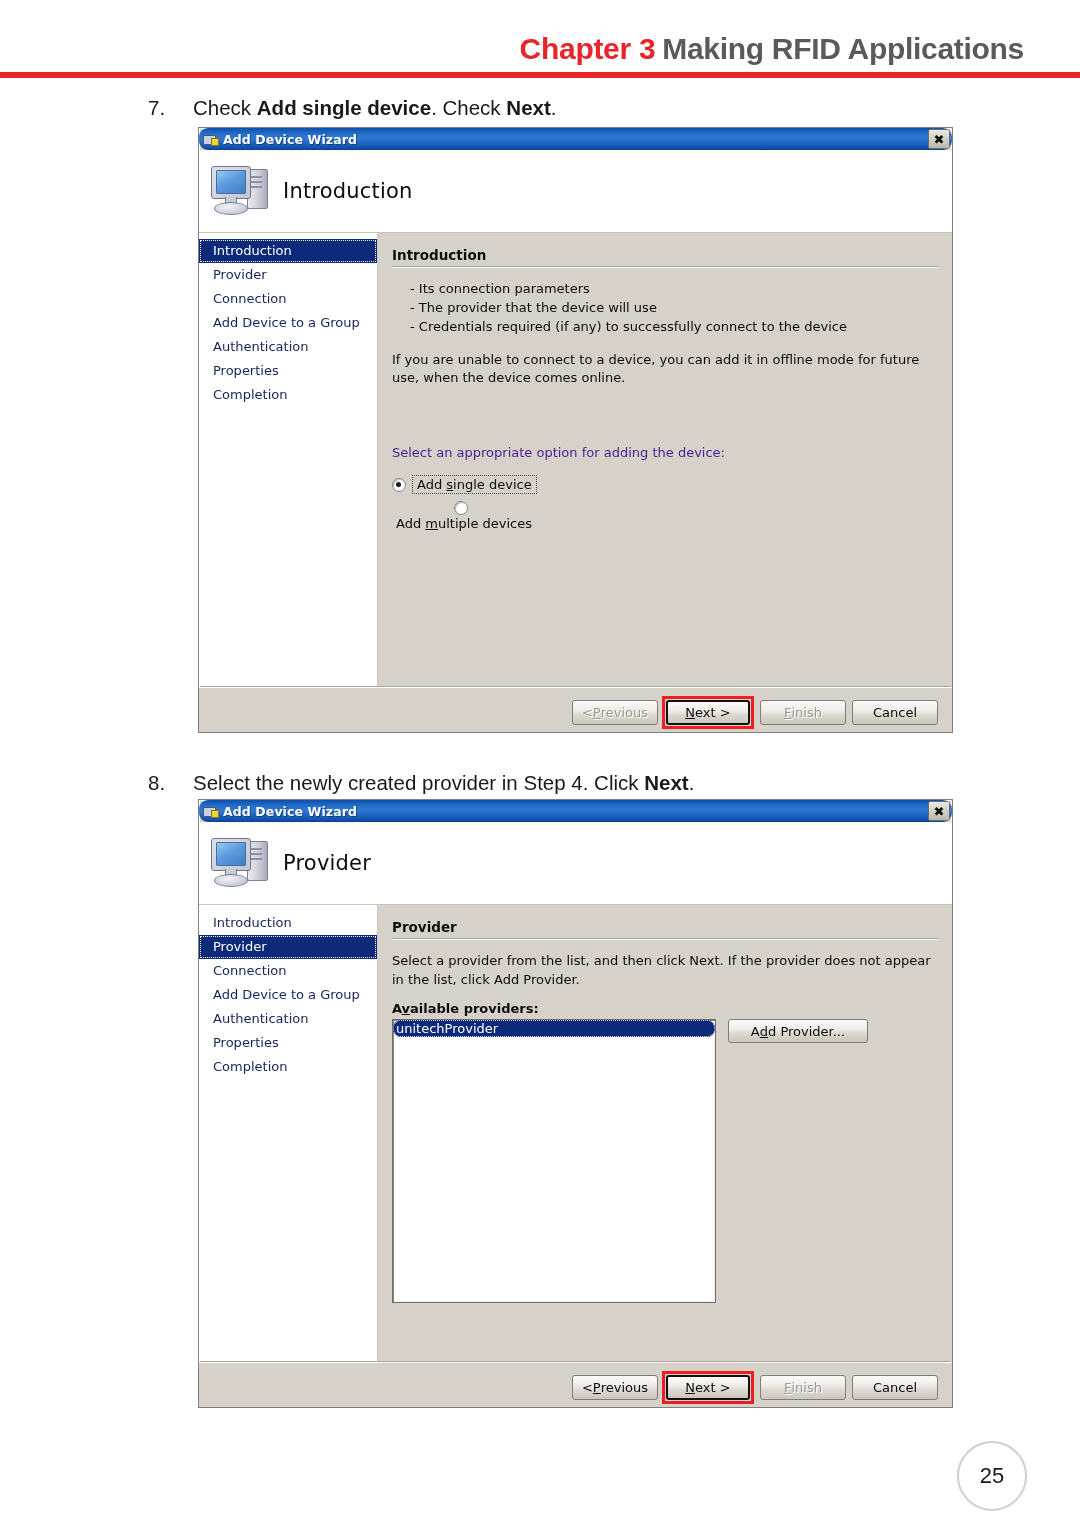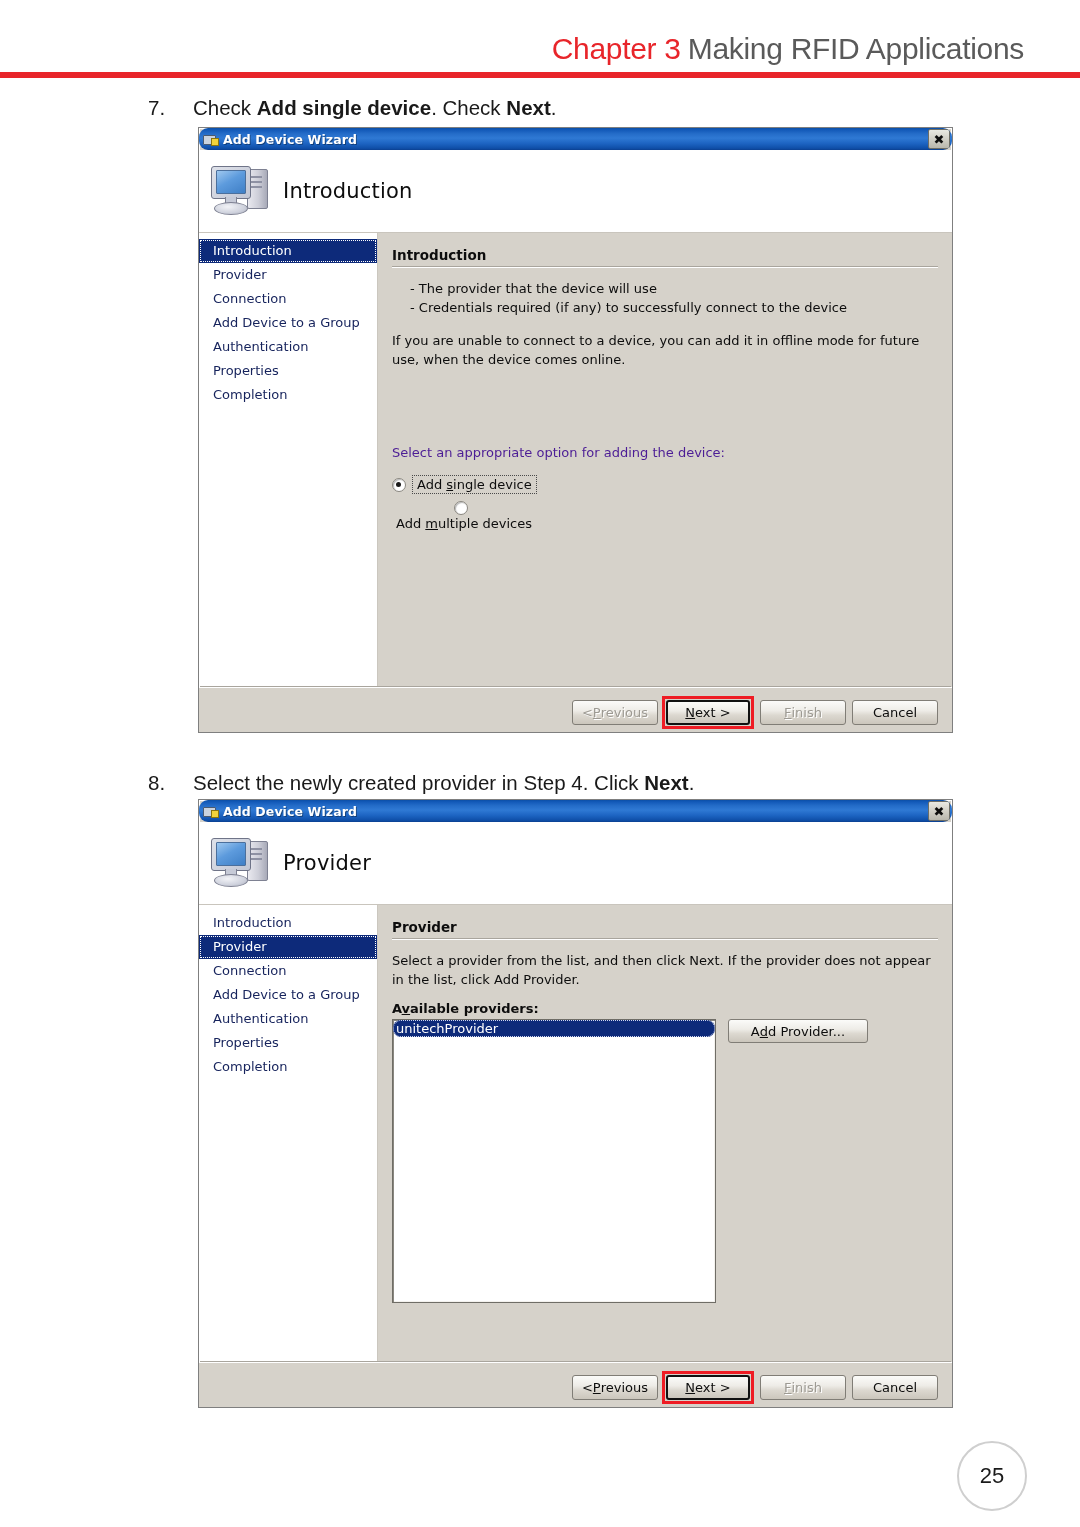--- a/index.html
+++ b/index.html
@@ -22,21 +22,21 @@
     top: 32px;
     left: 0;
     width: 1080px;
     height: 46px;
   }
   .header-title {
     position: absolute;
     right: 56px;
     top: 0;
     font-size: 30px;
-    font-weight: normal;
+    font-weight: bold;
     letter-spacing: -0.3px;
     white-space: nowrap;
   }
   .header-chapter {
     color: #e8252a;
   }
   .header-rest {
     color: #5a5a5a;
     margin-left: 7px;
   }
@@ -487,20 +487,21 @@
       <div class="nav-item">Authentication</div>
       <div class="nav-item">Properties</div>
       <div class="nav-item">Completion</div>
     </div>
 
     <div class="dlg-content">
       <div class="content-head">Introduction</div>
       <div class="content-rule"></div>
 
       <div class="bullet-list">
+        <div>- Its connection parameters</div>
         <div>- The provider that the device will use</div>
         <div>- Credentials required (if any) to successfully connect to the device</div>
       </div>
       <div class="para-gap"></div>
       <p class="content-para">If you are unable to connect to a device, you can add it in offline mode for future use, when the device comes online.</p>
 
       <div class="prompt-text">Select an appropriate option for adding the device:</div>
 
       <div class="radio-row" id="radio-single">
         <span class="radio-mark checked"></span>

